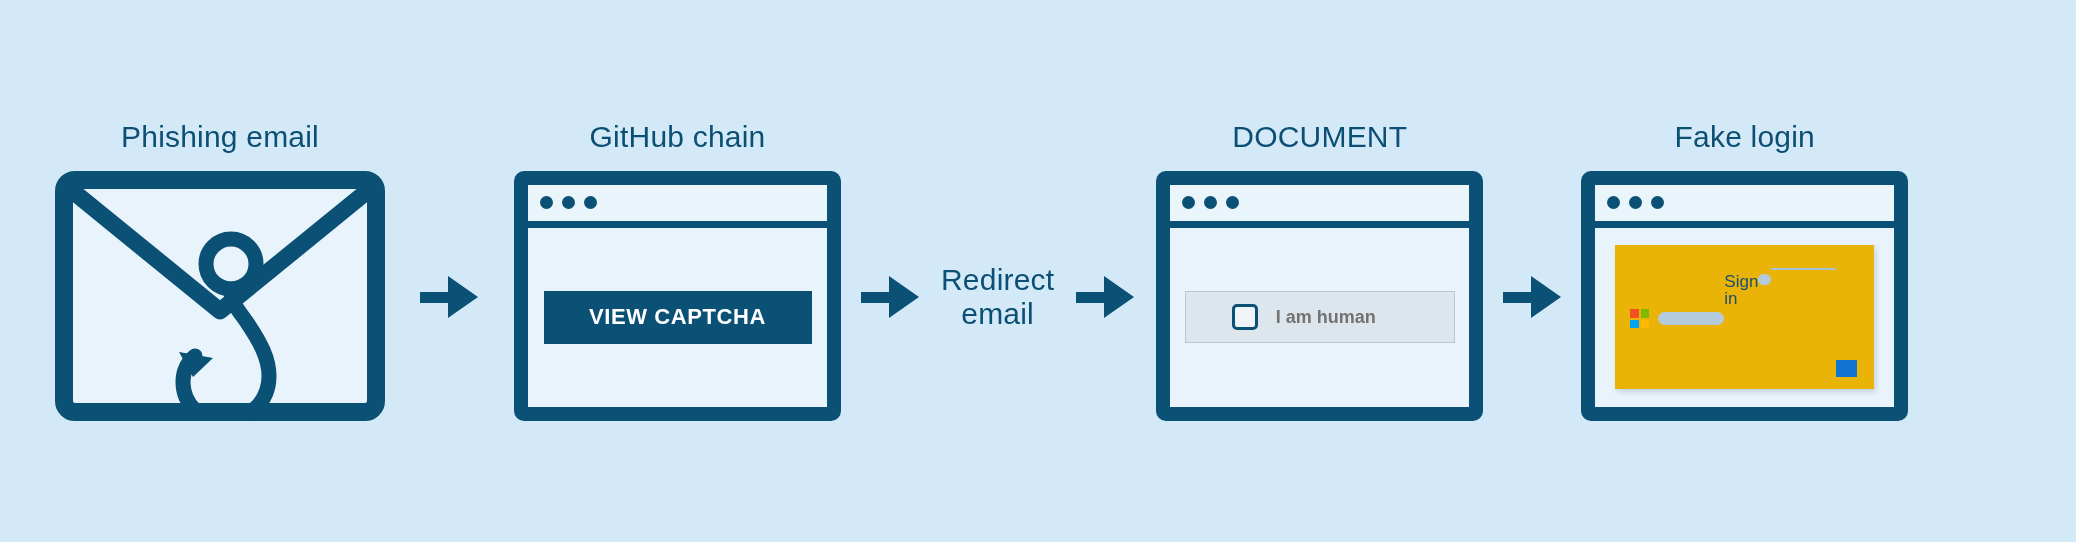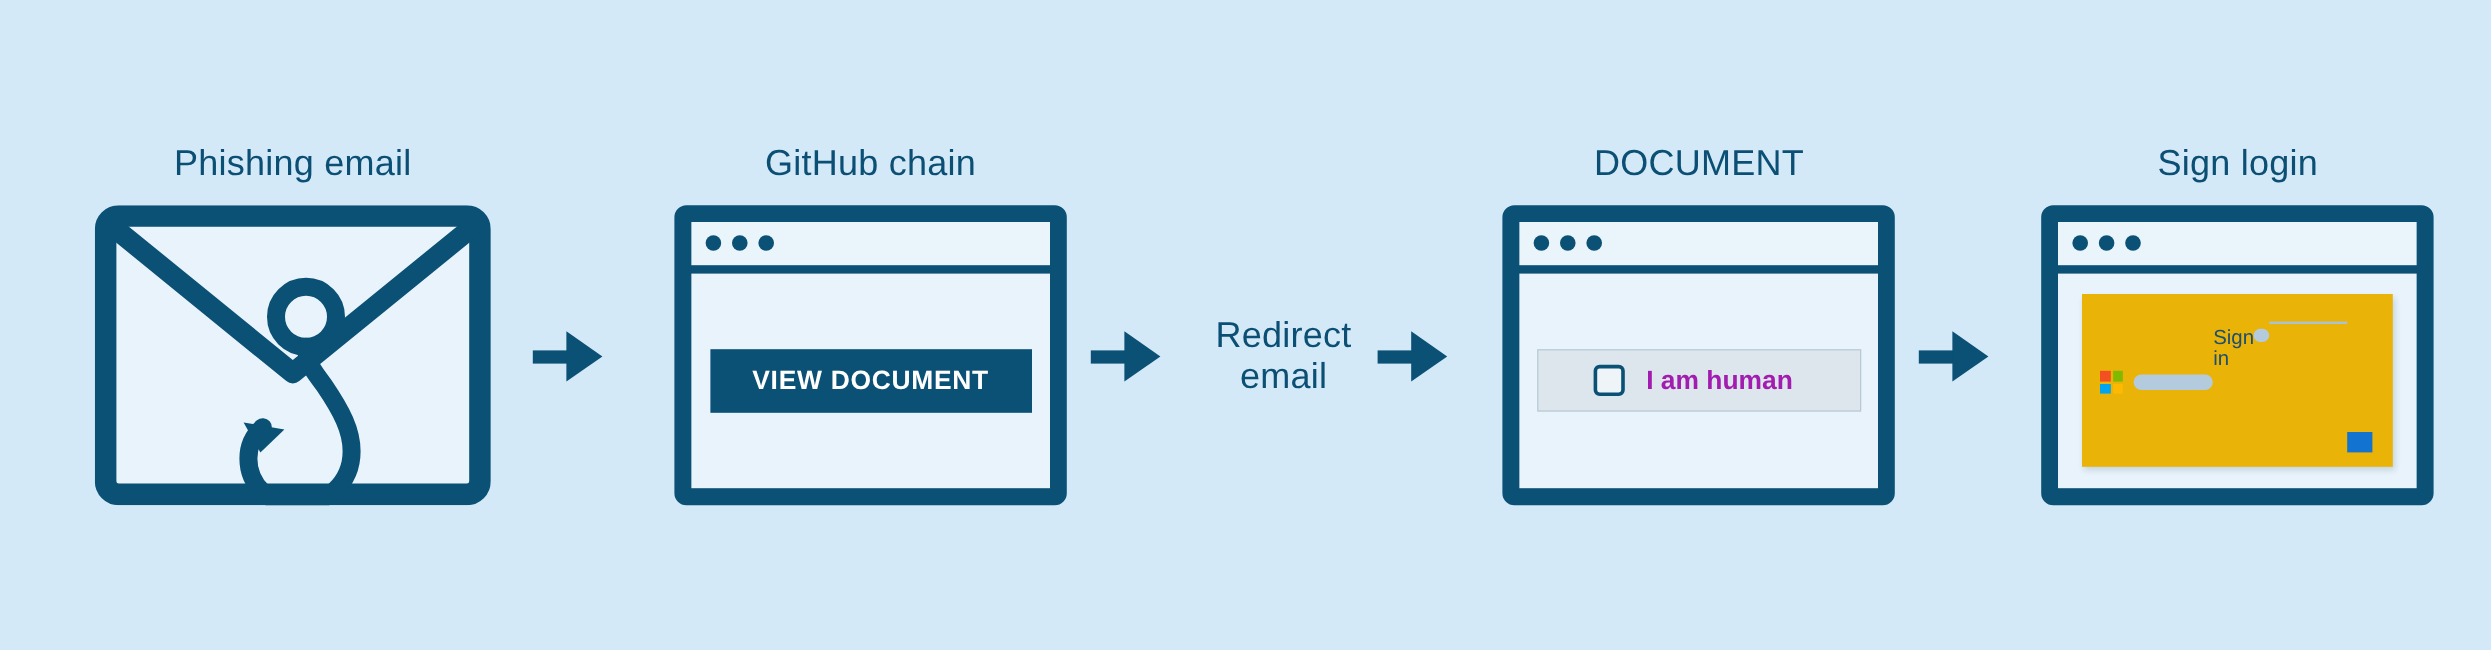--- a/index.html
+++ b/index.html
@@ -32,21 +32,20 @@
     flex-direction: row;
     align-items: center;
     justify-content: flex-start;
   }
 
   .stage-block {
     position: relative;
     display: flex;
     flex-direction: column;
     align-items: center;
-    margin-left: 24px;
   }
 
   .stage-caption {
     font-size: 30px;
     color: #0b4f74;
     line-height: 1;
     margin-bottom: 19px;
     white-space: nowrap;
     letter-spacing: 0.2px;
   }
@@ -150,23 +149,23 @@
   .captcha-check {
     box-sizing: border-box;
     width: 26px;
     height: 26px;
     border: 3px solid #0b5075;
     border-radius: 5px;
     background: #eef4f8;
     flex: 0 0 auto;
   }
   .captcha-label {
-    font-size: 22px;
+    font-size: 18px;
     font-weight: bold;
-    color: #a21caf;
+    color: #737373;
     white-space: nowrap;
   }
 
   
   .login-card {
     box-sizing: border-box;
     width: 259px;
     height: 144px;
     background: #eab308;
     box-shadow: 2px 3px 5px rgba(24,60,86,0.17);
@@ -258,21 +257,21 @@
 
     <div class="stage-block">
       <div class="stage-caption">GitHub chain</div>
       <div class="browser">
         <div class="browser-bar">
           <span class="dot"></span>
           <span class="dot"></span>
           <span class="dot"></span>
         </div>
         <div class="browser-body">
-          <div class="view-doc-btn">VIEW DOCUMENT</div>
+          <div class="view-doc-btn">VIEW CAPTCHA</div>
         </div>
       </div>
     </div>
 
     <div class="spacer-lg" style="width:20px;"></div>
 
     <div class="arrow">
       <div class="shaft"></div>
       <div class="head"></div>
     </div>
@@ -313,21 +312,21 @@
     <div class="spacer-lg" style="width:20px;"></div>
 
     <div class="arrow">
       <div class="shaft"></div>
       <div class="head"></div>
     </div>
 
     <div class="spacer-lg" style="width:20px;"></div>
 
     <div class="stage-block">
-      <div class="stage-caption">Sign login</div>
+      <div class="stage-caption">Fake login</div>
       <div class="browser">
         <div class="browser-bar">
           <span class="dot"></span>
           <span class="dot"></span>
           <span class="dot"></span>
         </div>
         <div class="browser-body">
           <div class="login-card">
             <div class="ms-row">
               <span class="ms-logo">

